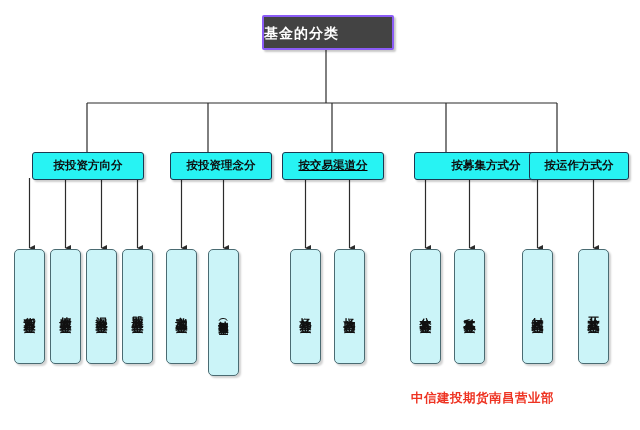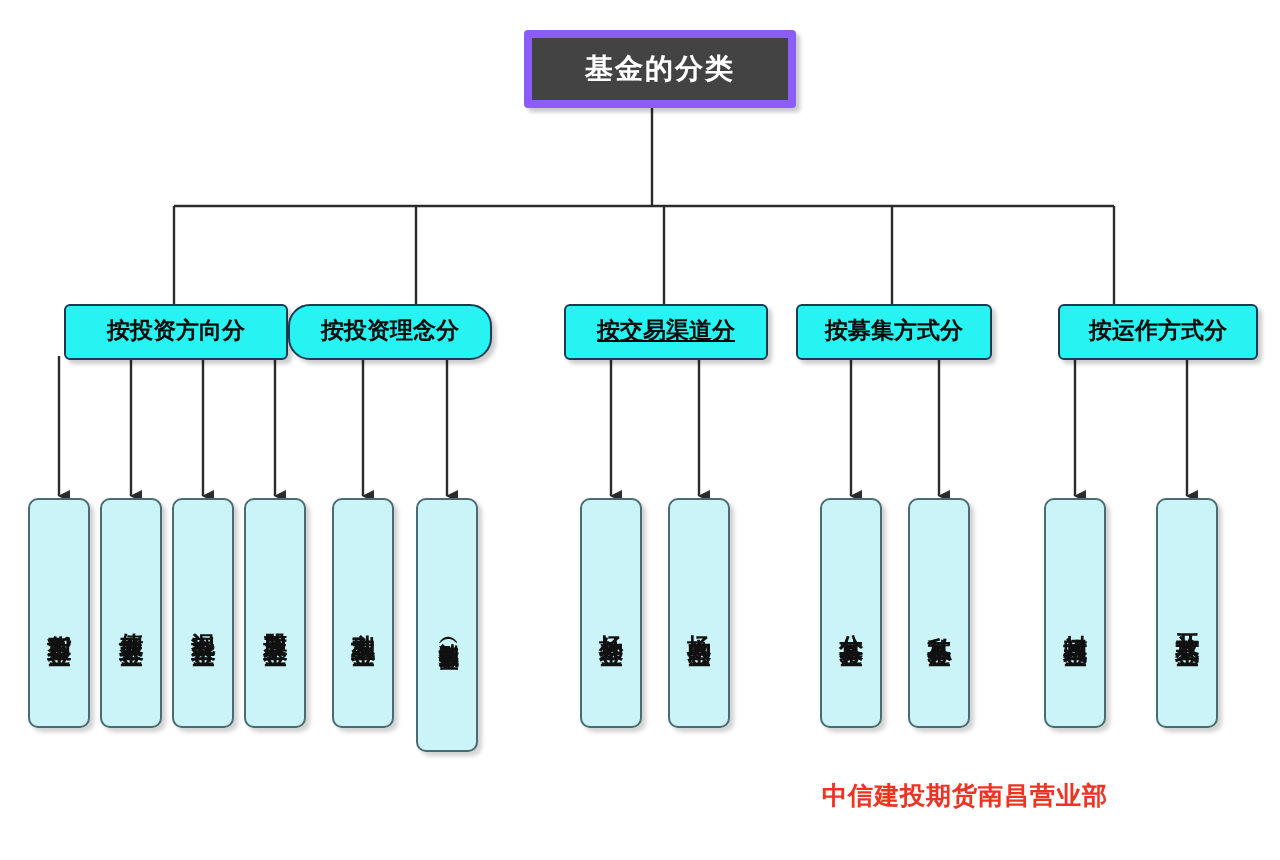--- a/index.html
+++ b/index.html
@@ -26,26 +26,26 @@
   }
 
   
   .root-box {
     position: absolute;
     left: 262px;
     top: 15px;
     width: 128px;
     height: 31px;
     background: #434343;
-    border: 4px solid #8b5cf6;
+    border: 2px solid #8b5cf6;
     border-radius: 2px;
     box-shadow: 2px 2px 2px rgba(0,0,0,0.22);
     display: flex;
     align-items: center;
-    justify-content: center;
+    justify-content: flex-start;
     z-index: 3;
   }
   .root-box .root-label {
     color: #ffffff;
     font-size: 14px;
     font-weight: bold;
     letter-spacing: 1px;
     line-height: 1;
   }
 
@@ -161,39 +161,39 @@
       </div>
       <div class="leaf-box" style="left: 50px; top: 249px; width: 31px; height: 115px;">
         <span class="leaf-label">债券型基金</span>
       </div>
       <div class="leaf-box" style="left: 86px; top: 249px; width: 31px; height: 115px;">
         <span class="leaf-label">混合型基金</span>
       </div>
       <div class="leaf-box" style="left: 122px; top: 249px; width: 31px; height: 115px;">
         <span class="leaf-label">股票型基金</span>
       </div>
-      <div class="cat-box" style="left: 144px; width: 100px; border-radius: 11px;">
+      <div class="cat-box" style="left: 170px; width: 100px;">
         <span class="cat-label">按投资理念分</span>
       </div>
       <div class="leaf-box" style="left: 166px; top: 249px; width: 31px; height: 115px;">
         <span class="leaf-label">主动型基金</span>
       </div>
       <div class="leaf-box narrow-text" style="left: 208px; top: 249px; width: 31px; height: 127px;">
         <span class="leaf-label">被动型（指数）基金</span>
       </div>
       <div class="cat-box" style="left: 282px; width: 100px; text-decoration: underline;">
         <span class="cat-label">按交易渠道分</span>
       </div>
       <div class="leaf-box" style="left: 290px; top: 249px; width: 31px; height: 115px;">
         <span class="leaf-label">场外基金</span>
       </div>
       <div class="leaf-box" style="left: 334px; top: 249px; width: 31px; height: 115px;">
         <span class="leaf-label">场内基金</span>
       </div>
-      <div class="cat-box" style="left: 398px; width: 96px;">
+      <div class="cat-box" style="left: 414px; width: 96px; padding-left: 23px;">
         <span class="cat-label">按募集方式分</span>
       </div>
       <div class="leaf-box" style="left: 410px; top: 249px; width: 31px; height: 115px;">
         <span class="leaf-label">公募基金</span>
       </div>
       <div class="leaf-box" style="left: 454px; top: 249px; width: 31px; height: 115px;">
         <span class="leaf-label">私募基金</span>
       </div>
       <div class="cat-box" style="left: 508px; width: 98px; margin-left: 21px;">
         <span class="cat-label">按运作方式分</span>

